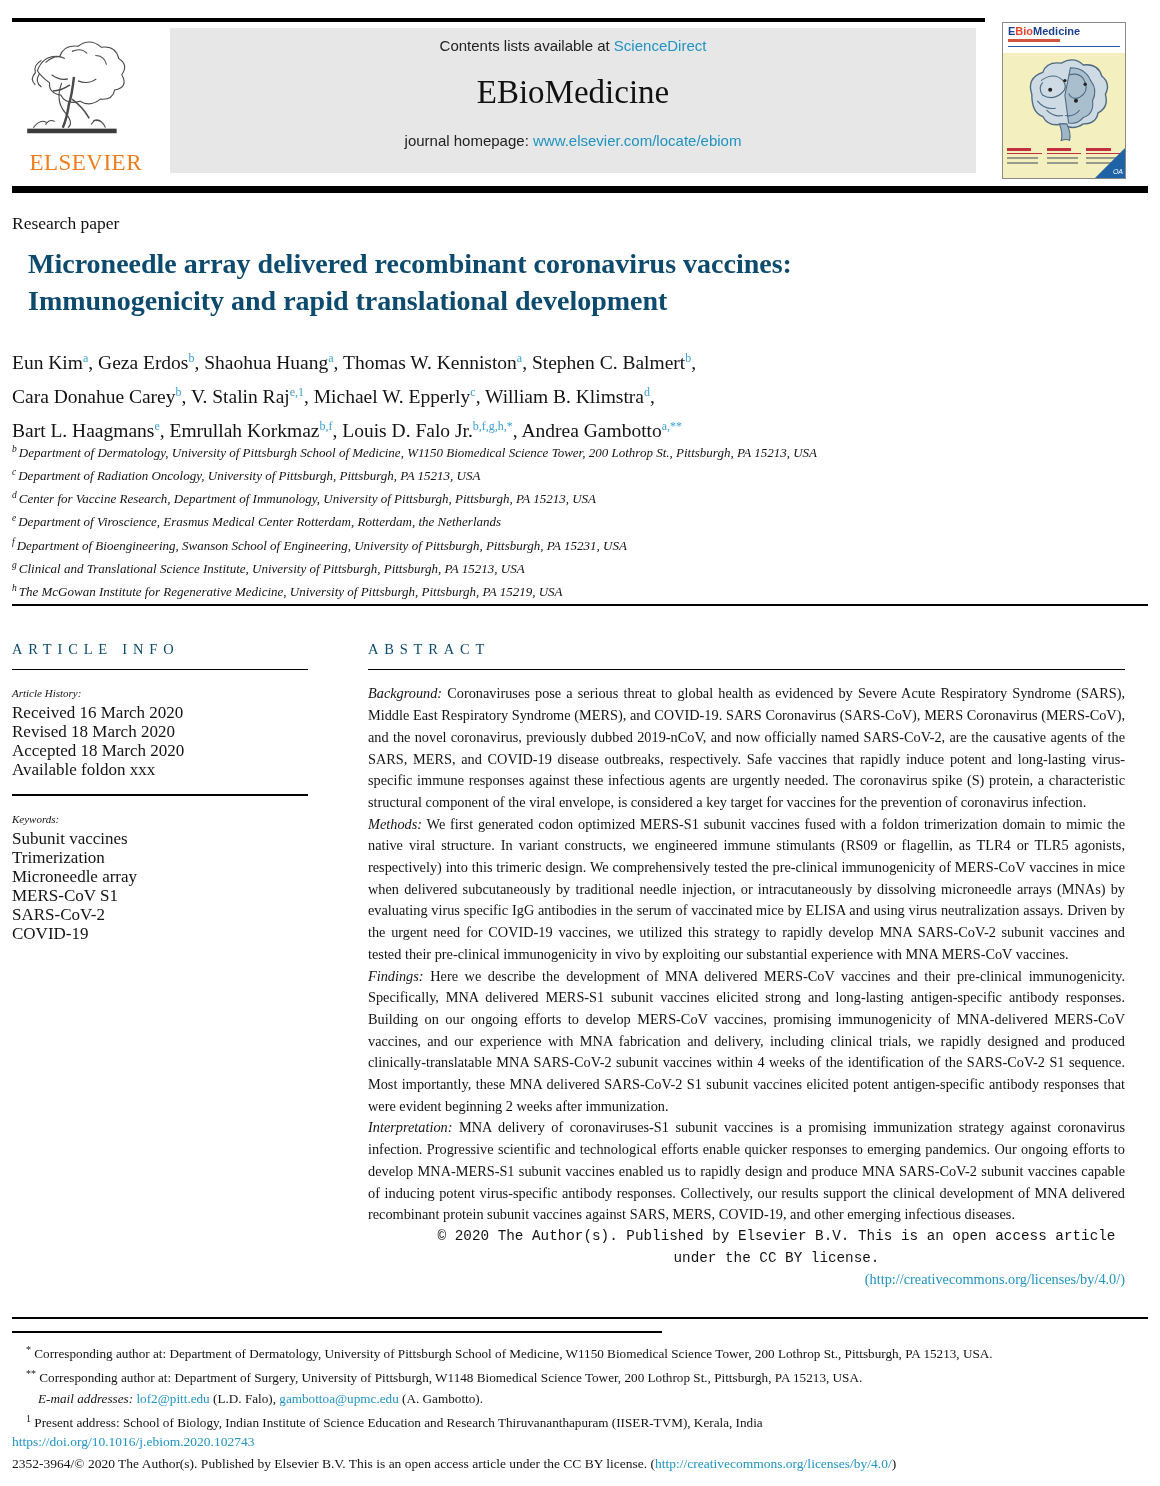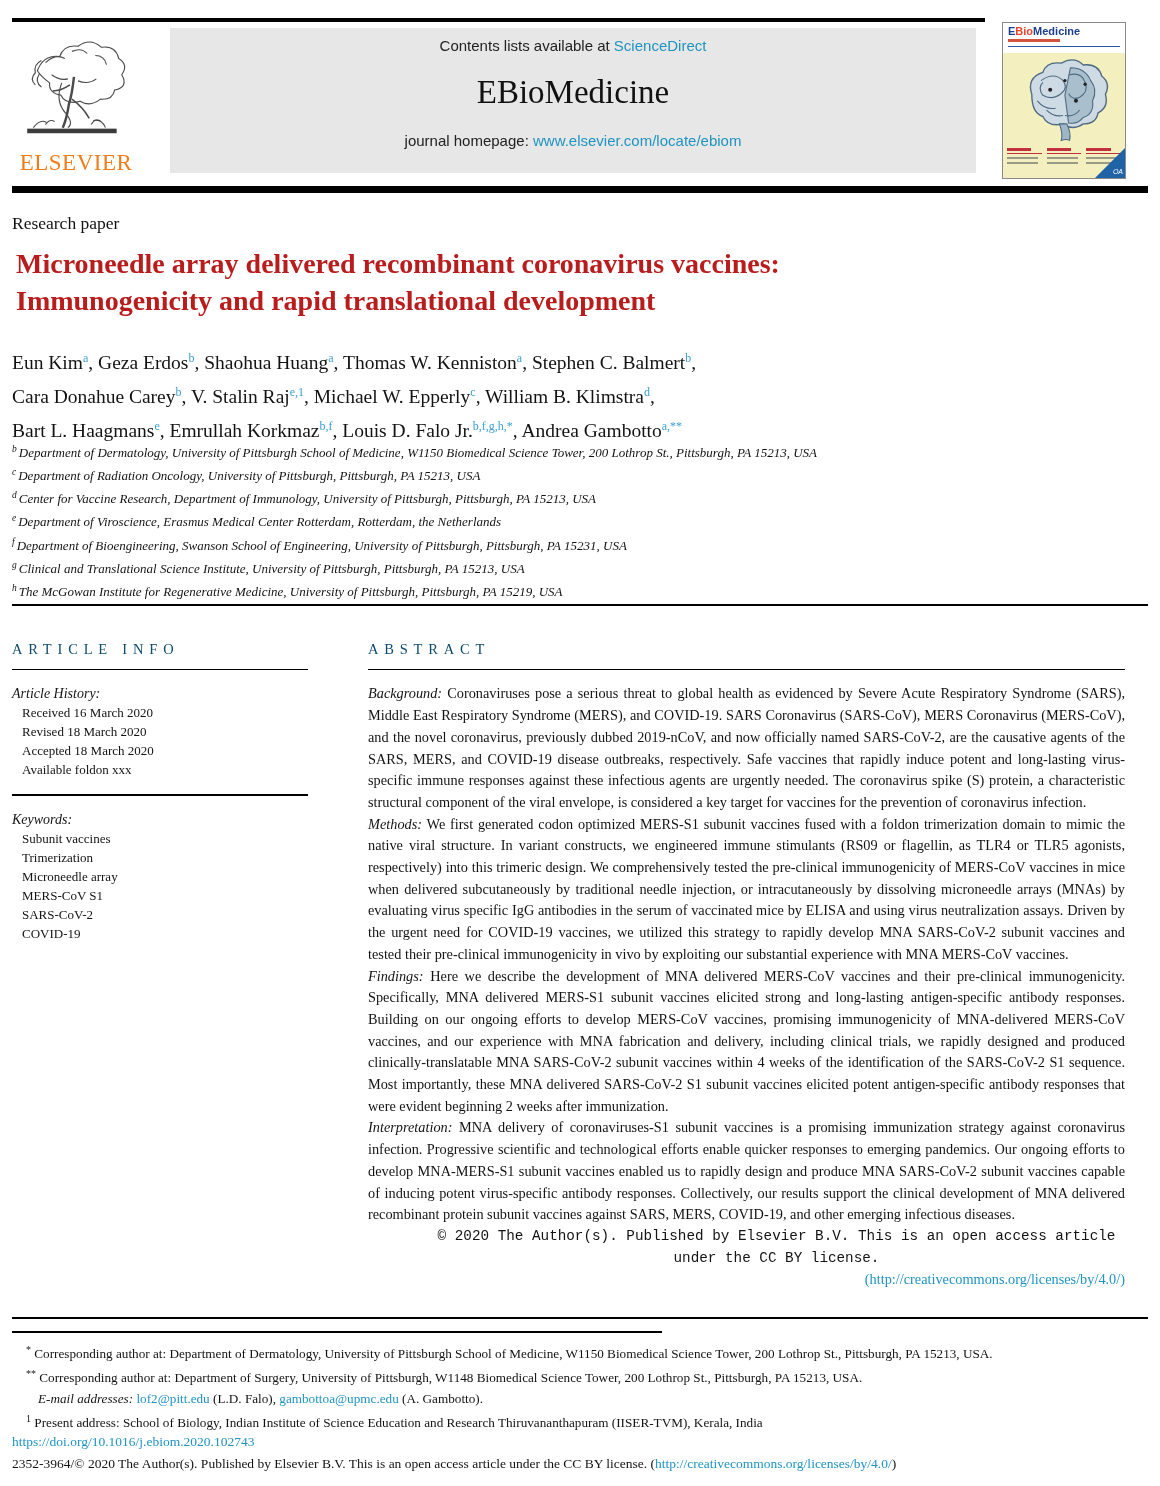--- a/index.html
+++ b/index.html
@@ -4,21 +4,21 @@
 <style>
   * { margin: 0; padding: 0; box-sizing: border-box; }
   html, body { background: #ffffff; }
   body { font-family: "Liberation Serif", serif; color: #131313; }
   .page { position: relative; width: 1160px; height: 1486px; background: #fff; overflow: hidden; }
 
   
   .top-rule { position: absolute; top: 18px; left: 12px; width: 973px; height: 4px; background: #000; }
   .bottom-rule { position: absolute; top: 186px; left: 12px; width: 1136px; height: 7px; background: #000; }
 
-  .elsevier-logo { position: absolute; left: 10px; top: 30px; width: 132px; height: 152px; text-align: center; }
+  .elsevier-logo { position: absolute; left: 10px; top: 30px; width: 132px; height: 152px; text-align: right; }
   .elsevier-logo svg { display: block; margin: 0 auto; }
   .elsevier-wordmark { font-family: "Liberation Serif", serif; font-size: 23px; color: #ef7d1a; letter-spacing: 0.5px; margin-top: 2px; }
 
   .journal-box { position: absolute; left: 170px; top: 28px; width: 806px; height: 145px; background: #e7e7e7; text-align: center; }
   .contents-line { padding-top: 9px; font-family: "Liberation Sans", sans-serif; font-size: 15px; color: #222; }
   .journal-name { margin-top: 20px; font-size: 33px; color: #111; }
   .homepage-line { margin-top: 21px; font-family: "Liberation Sans", sans-serif; font-size: 15px; color: #222; }
   .lnk { color: #1f93c1; text-decoration: none; cursor: pointer; }
 
   
@@ -33,35 +33,35 @@
   .cover-bottom { position: relative; height: 34px; background: #f4efbe; padding: 3px 4px 0 4px; display: flex; gap: 5px; }
   .cov-col { flex: 1; }
   .cov-h { width: 70%; height: 3px; background: #c22f3e; }
   .cov-underline { width: 100%; height: 1px; background: #c22f3e; margin-top: 2px; }
   .cov-line { width: 90%; height: 2px; background: #9a9a88; margin-top: 3px; }
   .cover-oa { position: absolute; right: 0; bottom: 0; width: 0; height: 0; border-left: 30px solid transparent; border-bottom: 30px solid #1f63a6; }
   .cover-oa-label { position: absolute; right: 2px; bottom: 3px; color: #fff; font-family: "Liberation Sans", sans-serif; font-size: 7px; font-style: italic; }
 
   
   .research-paper { position: absolute; top: 213px; left: 12px; font-size: 17.5px; }
-  .paper-title { position: absolute; top: 245px; left: 16px; font-size: 28px; line-height: 37px; color: #b91c1c; }
+  .paper-title { position: absolute; top: 245px; left: 28px; font-size: 28px; line-height: 37px; color: #0c4a6e; }
   .authors { position: absolute; top: 343px; left: 12px; width: 940px; font-size: 19.5px; line-height: 28.5px; }
   .authors sup { color: #3ca0d0; font-size: 12px; }
   .affiliations { position: absolute; top: 440px; left: 12px; width: 1100px; font-size: 13px; font-style: italic; line-height: 18.8px; }
   .affiliations sup { font-size: 9.5px; margin-right: 2px; }
 
   .rule-affil { position: absolute; top: 604px; left: 12px; width: 1136px; height: 2px; background: #000; }
 
   
   .col-heading { font-size: 14.5px; letter-spacing: 0.40em; color: #0c4a6e; }
   .head-rule { margin-top: 11px; height: 1.4px; background: #000; }
 
   .col-info { position: absolute; left: 12px; top: 641px; width: 296px; }
-  .info-label { font-style: italic; font-size: 14px; margin-top: 14px; line-height: 19px; }
-  .info-item { font-size: 13px; line-height: 19px; margin-left: 10px; }
+  .info-label { font-style: italic; font-size: 11px; margin-top: 14px; line-height: 19px; }
+  .info-item { font-size: 17px; line-height: 19px; }
   .info-rule { margin-top: 15px; height: 1.3px; background: #000; }
 
   .col-abs { position: absolute; left: 368px; top: 641px; width: 757px; }
   .abs-body { margin-top: 13px; font-size: 14.3px; line-height: 21.7px; text-align: justify; }
   .abs-body p { margin: 0; }
   .abs-body i { font-style: italic; }
   .abs-copyright { text-align: center; padding-left: 60px; font-family: Liberation Mono, monospace; }
   .abs-license { text-align: right; }
 
   

